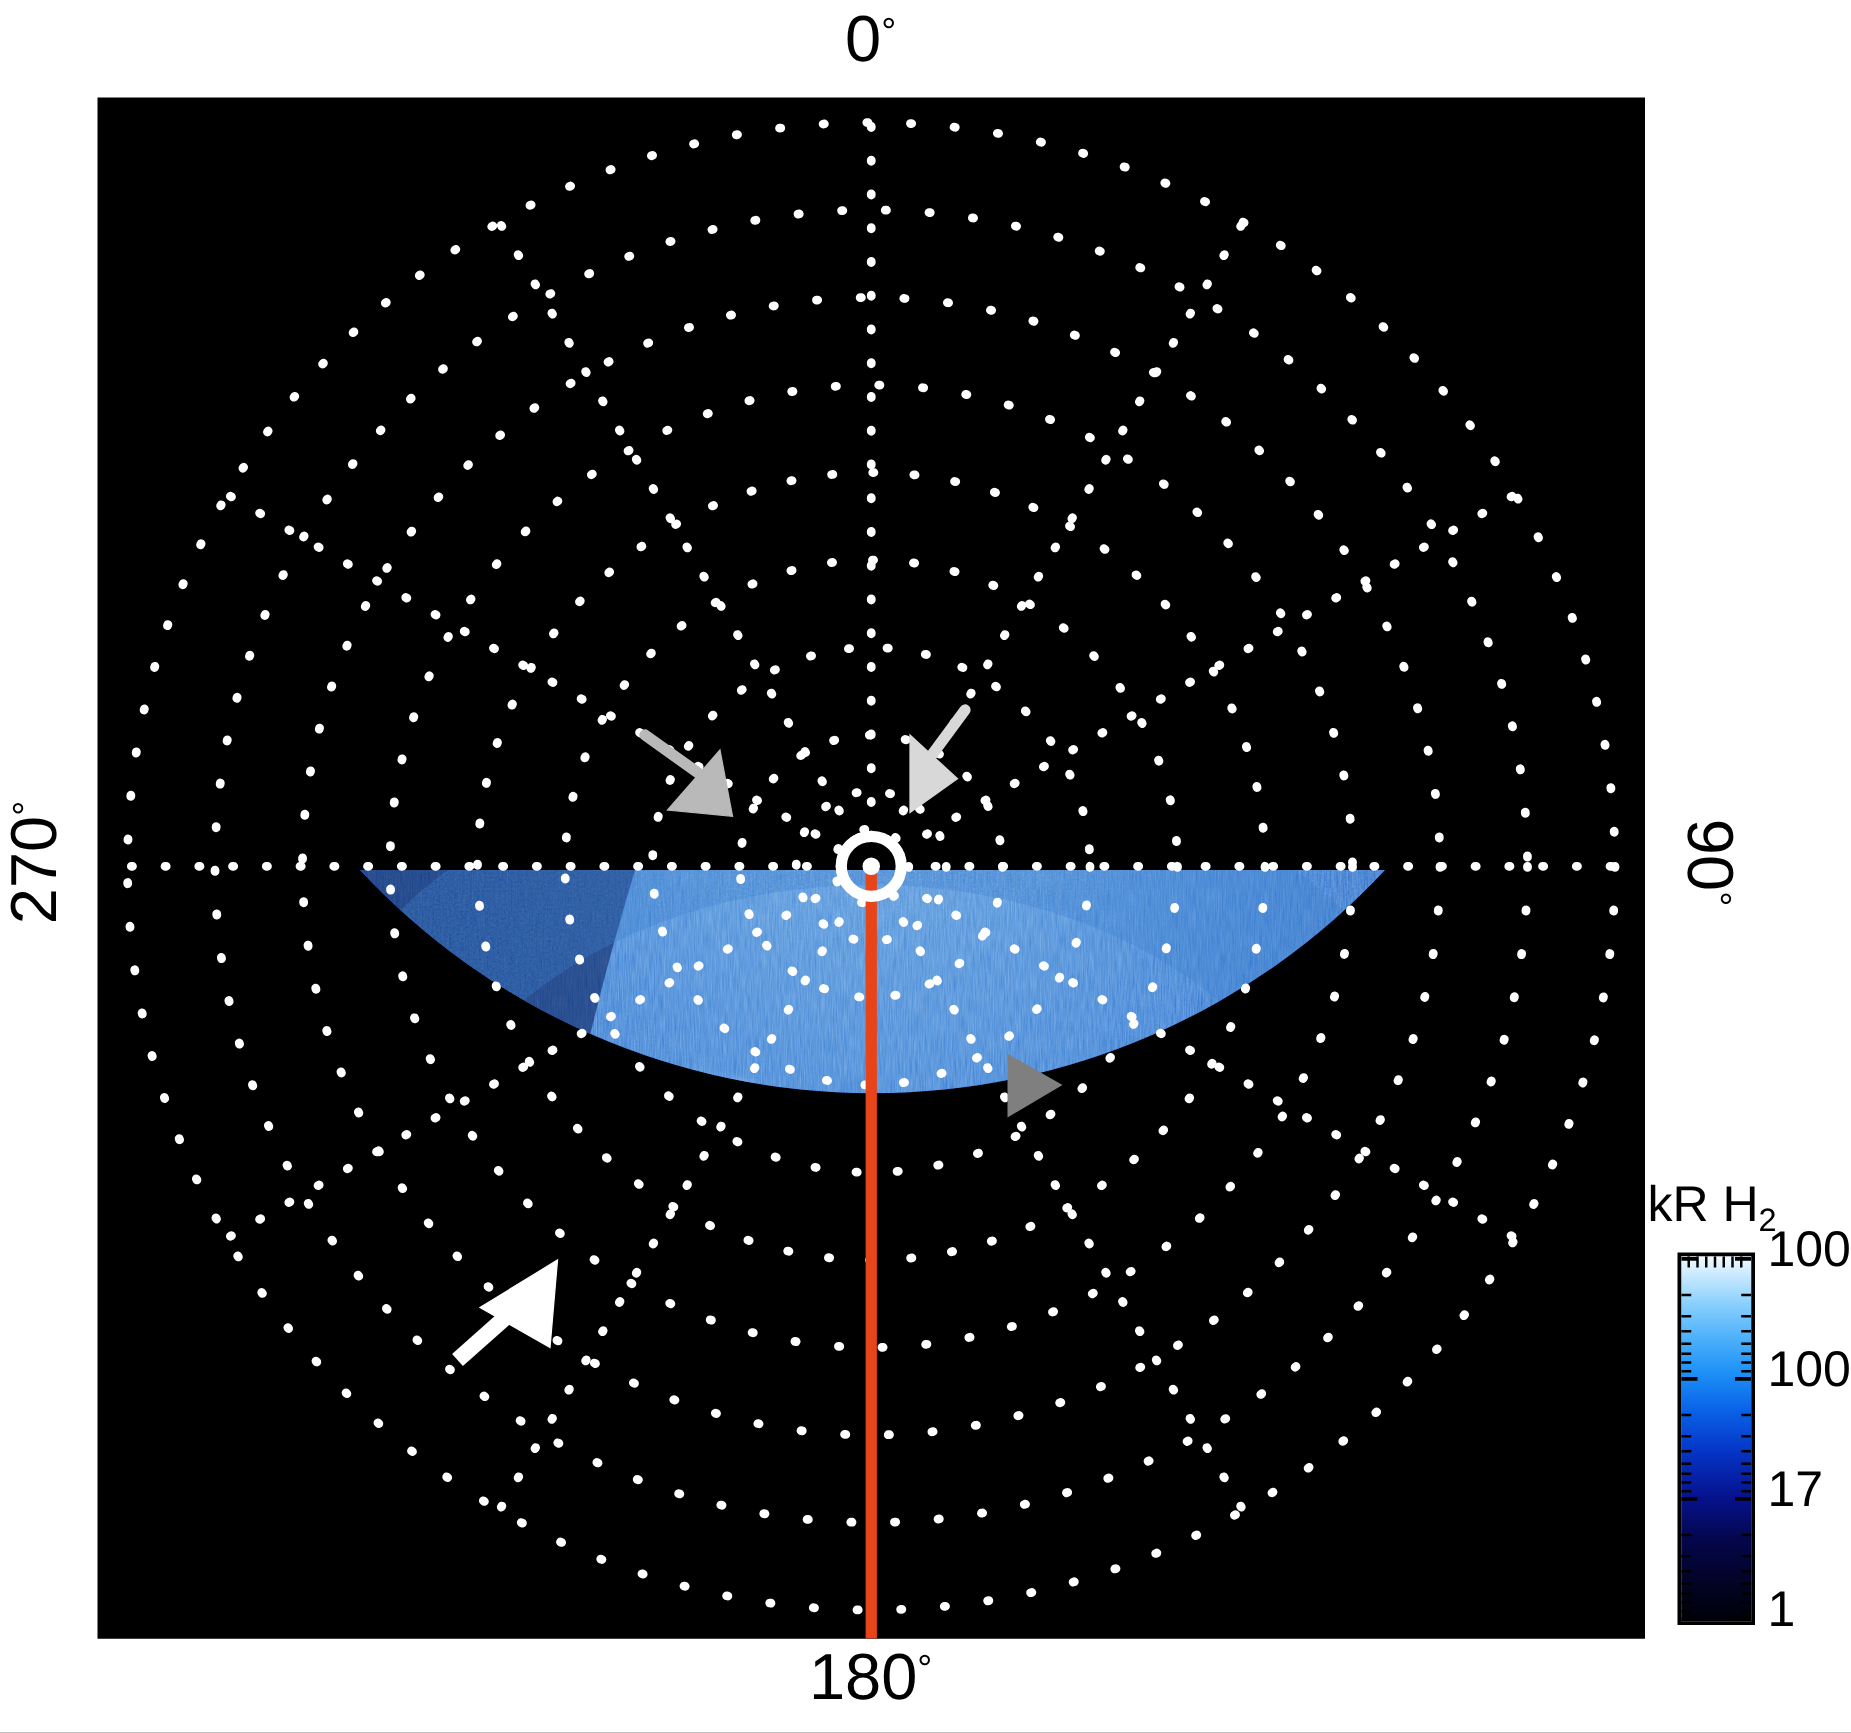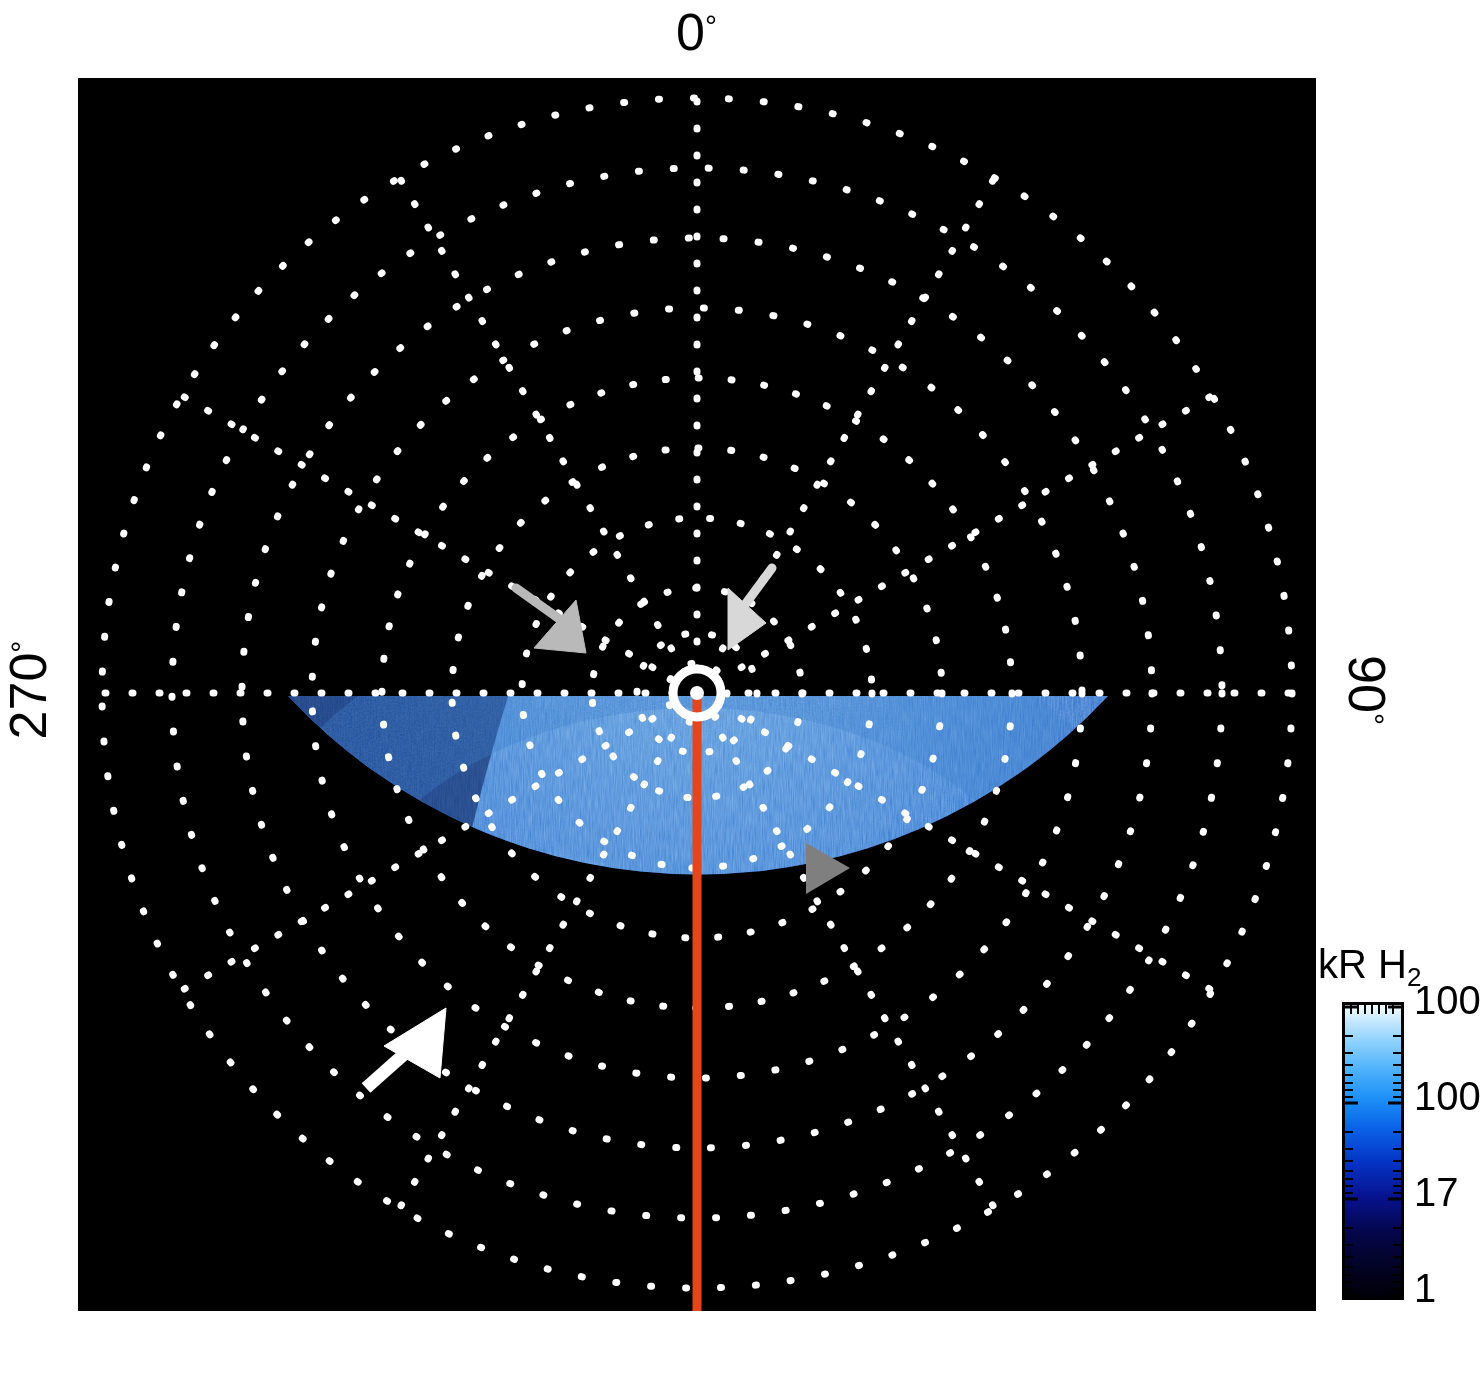--- a/index.html
+++ b/index.html
@@ -44,20 +44,23 @@
   .cb-ticklabel{position:absolute;font-size:40px;line-height:1;left:96px;white-space:nowrap;}
 </style>
 </head>
 <body>
 
 <div id="figure">
 
   <div class="cardinal" id="lbl-top">
     <span>0</span><span class="deg">°</span>
   </div>
+  <div class="cardinal" id="lbl-bottom">
+    <span>180</span><span class="deg">°</span>
+  </div>
   <div class="cardinal" id="lbl-left">
     <span>270</span><span class="deg">°</span>
   </div>
   <div class="cardinal" id="lbl-right">
     <span>90</span><span class="deg">°</span>
   </div>
 
   <div id="plot">
     <svg width="1238" height="1233" viewBox="0 0 1238 1233">
       <defs>

